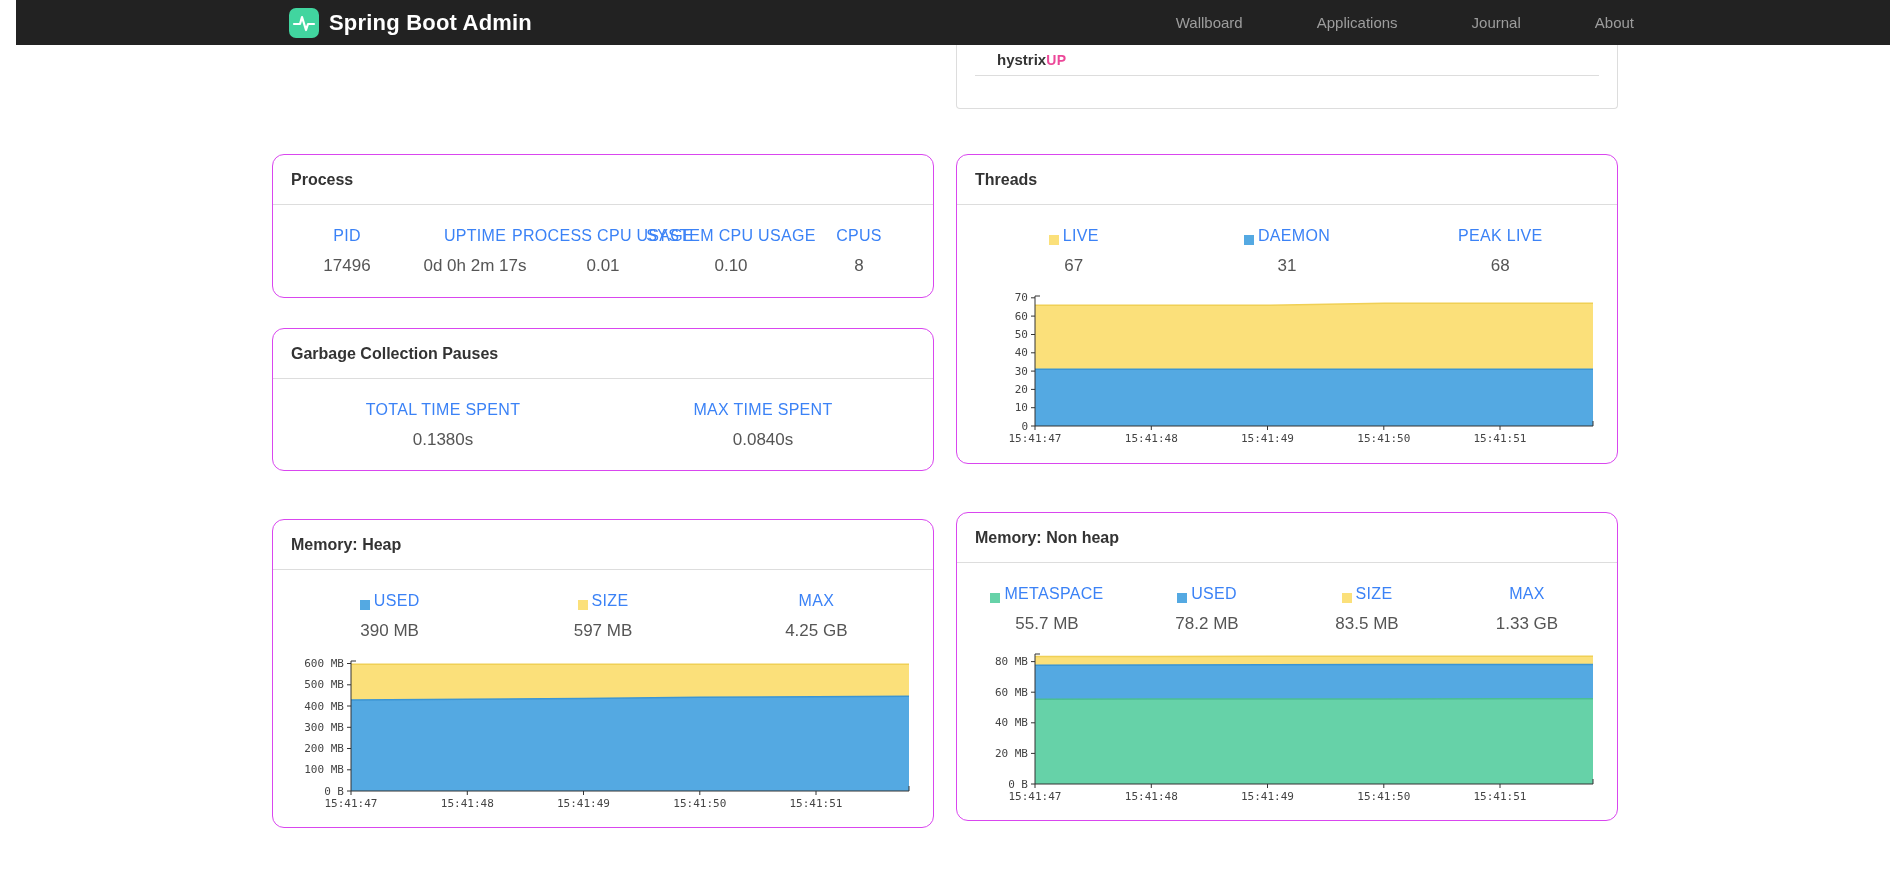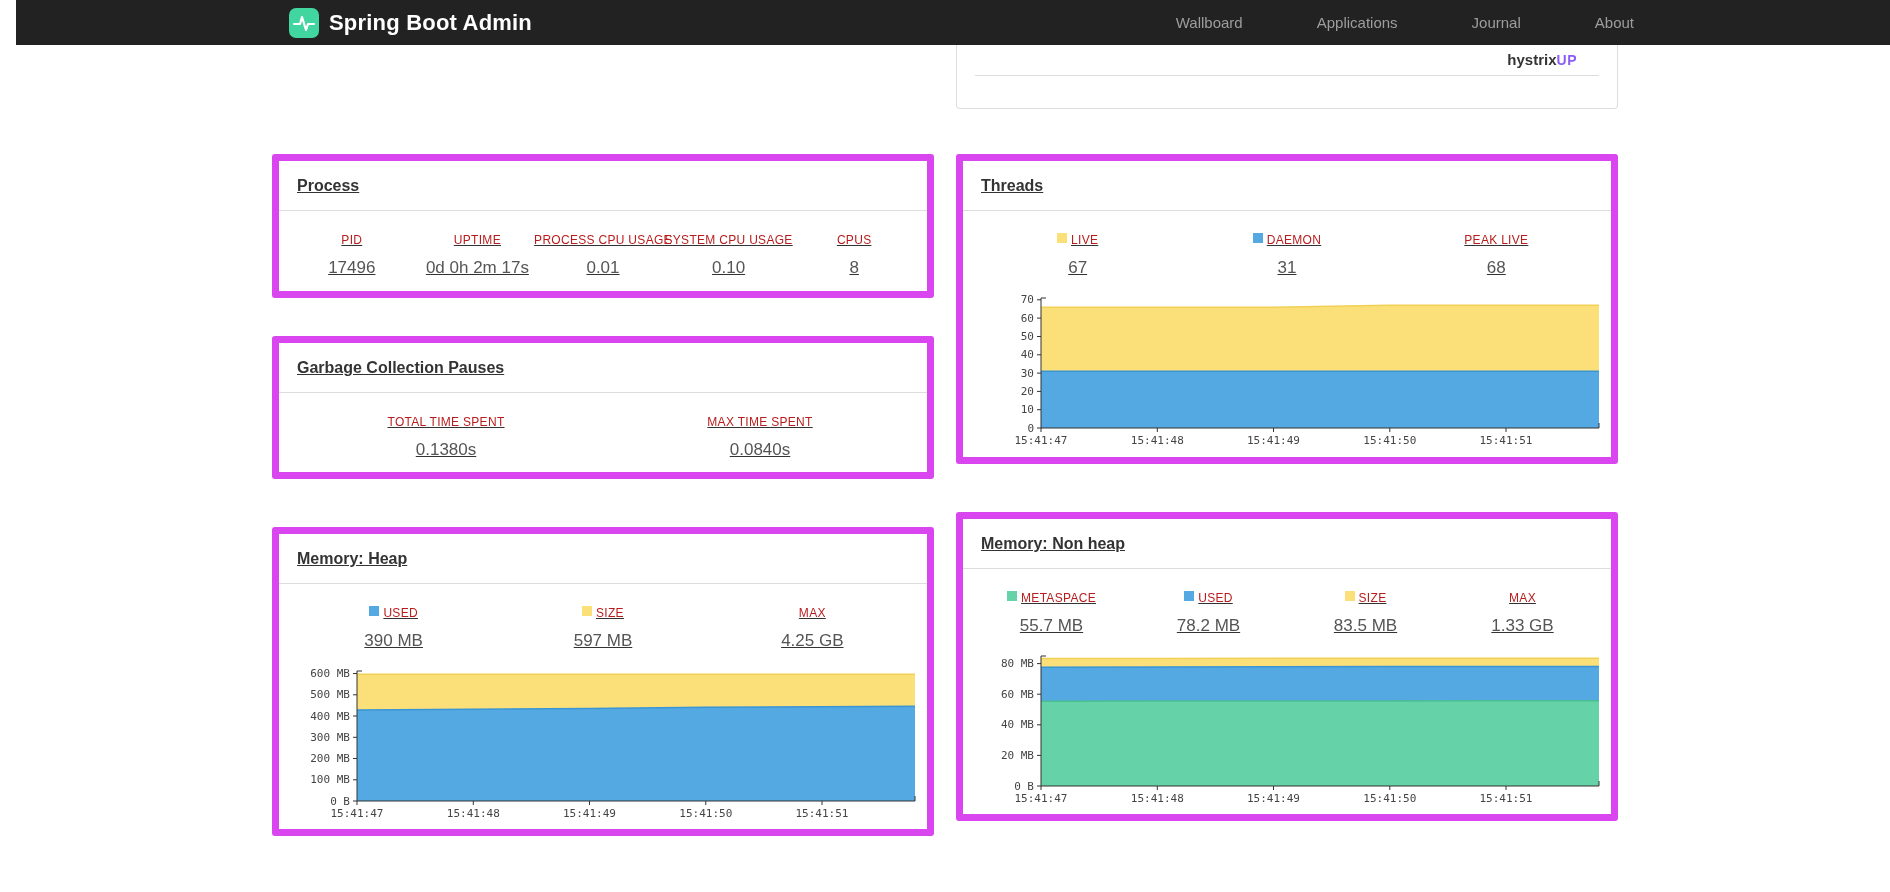--- a/index.html
+++ b/index.html
@@ -26,49 +26,49 @@
   .nav-link { color:#9d9d9d; font-size:15px; text-decoration:none; cursor:pointer;margin-left:47px; }
 
   
   .health-panel {
     position:absolute; top:45px; left:50%; margin-left:11px;
     width:662px; height:64px; background:#fff;
     border:1px solid #ddd; border-top:none; border-radius:0 0 4px 4px;
     z-index:5; padding:0 18px;
   }
   .health-row {
-    display:flex; justify-content:flex-end; align-items:center;
+    display:flex; justify-content:flex-start; align-items:center;
     padding:6px 22px 7px; border-bottom:1px solid #ddd;
   }
   .health-name { font-size:15px; font-weight:bold; color:#333; }
   .health-status { font-size:14px; font-weight:bold; letter-spacing:0.5px; }
 
   
   .main { width:1346px; margin:0 auto; padding-top:154px; display:flex; gap:22px; }
   .col { width:662px; display:flex; flex-direction:column; }
 
   .panel {
-    background:#fff; border:7px solid #d946ef; border-radius:3px;
-    width:662px; overflow:hidden;text-decoration:underline;
+    background:#fff; border:1px solid #d946ef; border-radius:12px;
+    width:662px; overflow:hidden;
   }
   .panel-heading {
     padding:15px 18px; border-bottom:1px solid #ddd;
     font-size:16px; font-weight:bold; color:#333; line-height:19px;
   }
   .panel-body { padding:0; }
 
-  .mt23 { margin-top:38px; }
+  .mt23 { margin-top:30px; }
   .mt48 { margin-top:48px; }
 
   
   .stats { display:flex; padding:22px 10px 6px; }
   .stats .stat { flex:1; text-align:center; min-width:0; }
   .stat-label {
-    font-size:12px; color:#b91c1c; letter-spacing:0.3px; white-space:nowrap;
-    display:flex; align-items:flex-start; justify-content:center; gap:4px;
+    font-size:16px; color:#3b82f6; letter-spacing:0.3px; white-space:nowrap;
+    display:flex; align-items:flex-end; justify-content:center; gap:4px;
   }
   .stat-value { font-size:17px; color:#555; margin-top:11px; white-space:nowrap; }
   .swatch { width:10px; height:10px; display:inline-block; flex:0 0 auto; }
 
   
   .chart { height:160px; margin:6px 14px 10px 14px; }
   .chart svg { display:block; }
   .chart text { font-family:"DejaVu Sans Mono", monospace; font-size:11px; fill:#444; }
 </style>
 </head>
@@ -89,21 +89,21 @@
       <a class="nav-link">Applications</a>
       <a class="nav-link">Journal</a>
       <a class="nav-link">About</a>
     </div>
   </div>
 </div>
 
 <div class="health-panel">
   <div class="health-row">
     <span class="health-name">hystrix</span>
-    <span class="health-status" id="health-status" style="color: #8b5cf6;">UP</span>
+    <span class="health-status" id="health-status" style="color: #ec4899;">UP</span>
   </div>
 </div>
 
 <div class="main">
 
   <div class="col">
 
     <div class="panel" style="height:144px">
       <div class="panel-heading">Process</div>
       <div class="panel-body">

